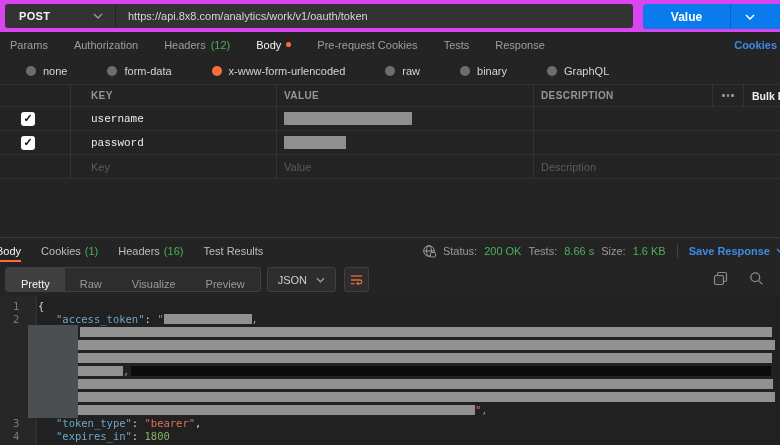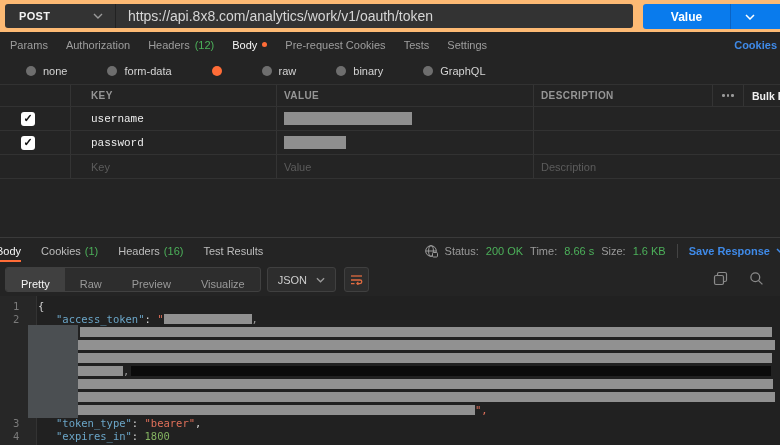--- a/index.html
+++ b/index.html
@@ -3,37 +3,37 @@
 <meta charset="utf-8">
 <style>
   * { margin:0; padding:0; box-sizing:border-box; }
   body { background:#111; }
   .frame {
     position:relative; width:780px; height:445px; overflow:hidden;
     background:#242424; font-family:"Liberation Sans", sans-serif;
     font-size:11px; color:#c9c9c9;
   }
   
-  .topbar { position:absolute; top:0; left:0; width:780px; height:32px; background:#fdba74; }
+  .topbar { position:absolute; top:0; left:0; width:780px; height:32px; background:#d946ef; }
   .url-bar { position:absolute; top:4px; left:5px; width:628px; height:24px;
     background:#333333; border-radius:3px; display:flex; align-items:center; }
   .method { width:110px; display:flex; align-items:center; justify-content:space-between;
     padding:0 12px 0 14px; cursor:pointer; }
   .method-label { font-weight:bold; color:#f2f2f2; letter-spacing:.3px; }
   .vdiv { width:1px; height:24px; background:#222; }
-  .url-text { padding-left:12px; color:#d6d6d6; font-size:14px; white-space:nowrap; overflow:hidden; }
+  .url-text { padding-left:12px; color:#d6d6d6; font-size:11px; white-space:nowrap; overflow:hidden; }
   .send-btn { position:absolute; top:4px; left:643px; width:150px; height:25px;
     background:#097BED; border:none; border-radius:3px; display:flex; align-items:center;
     color:#fff; cursor:pointer; font-family:inherit; padding:0; }
   .send-label { font-weight:bold; font-size:12px; width:87px; text-align:center; }
   .send-sep { width:1px; height:25px; background:#0b63c4; }
   .send-chev { margin-left:14px; }
   
   .req-tabs { position:absolute; top:32px; left:0; width:780px; height:25px;
-    display:flex; align-items:center; padding-left:10px; gap:18px; }
+    display:flex; align-items:center; padding-left:10px; gap:26px; }
   .rtab { color:#9e9e9e; white-space:nowrap; cursor:pointer; display:flex; align-items:center; gap:5px; }
   .rtab.active { color:#f5f5f5; }
   .green { color:#4CB05A; }
   .dot { width:5px; height:5px; border-radius:50%; background:#FF6C37; display:inline-block; }
   .cookies-link { position:absolute; right:3px; top:7px; color:#3F8AE8; font-weight:bold; cursor:pointer; }
   
   .modes { position:absolute; top:57px; left:16px; width:780px; height:27px;
     display:flex; align-items:center; padding-left:10px; gap:40px; }
   .mode { display:flex; align-items:center; gap:7px; cursor:pointer; color:#d4d4d4; white-space:nowrap; }
   .radio { width:10px; height:10px; border-radius:50%; background:#6e6e6e; }
@@ -141,36 +141,37 @@
         <span>Body</span>
         <span class="dot"></span>
       </span>
     <span class="rtab">
         <span>Pre-request Cookies</span>
       </span>
     <span class="rtab">
         <span>Tests</span>
       </span>
     <span class="rtab">
-        <span>Settings</span>
+        <span>Response</span>
       </span>
     <span class="cookies-link">Cookies</span>
   </div>
 
   <div class="modes">
     <span class="mode">
         <span class="radio"></span>
         <span>none</span>
       </span>
     <span class="mode">
         <span class="radio"></span>
         <span>form-data</span>
       </span>
     <span class="mode selected">
         <span class="radio"></span>
+        <span>x-www-form-urlencoded</span>
       </span>
     <span class="mode">
         <span class="radio"></span>
         <span>raw</span>
       </span>
     <span class="mode">
         <span class="radio"></span>
         <span>binary</span>
       </span>
     <span class="mode">
@@ -240,40 +241,40 @@
 
     <div class="resp-meta">
       <svg width="14" height="14" viewBox="0 0 14 14">
         <circle cx="7" cy="7" r="5.3" fill="none" stroke="#9a9a9a" stroke-width="1"></circle>
         <ellipse cx="7" cy="7" rx="2.4" ry="5.3" fill="none" stroke="#9a9a9a" stroke-width="1"></ellipse>
         <line x1="1.7" y1="7" x2="12.3" y2="7" stroke="#9a9a9a" stroke-width="1"></line>
         <rect x="8.5" y="8.5" width="5" height="4.5" rx="1" fill="#242424" stroke="#9a9a9a" stroke-width="1"></rect>
       </svg>
       <span class="mlabel">Status:</span>
       <span class="green">200 OK</span>
-      <span class="mlabel">Time:</span>
+      <span class="mlabel">Tests:</span>
       <span class="green">8.66 s</span>
       <span class="mlabel">Size:</span>
       <span class="green">1.6 KB</span>
       <span class="metasep"></span>
       <span class="save-resp">
         <span>Save Response</span>
         <svg width="10" height="6" viewBox="0 0 10 6">
             <polyline points="1,1 5,5 9,1" fill="none" stroke="#3F8AE8" stroke-width="1.5"></polyline>
           </svg>
       </span>
     </div>
   </div>
 
   <div class="view-row">
     <div class="segmented">
       <span class="seg active">Pretty</span>
       <span class="seg">Raw</span>
+      <span class="seg">Visualize</span>
       <span class="seg">Preview</span>
-      <span class="seg">Visualize</span>
     </div>
     <div class="fmt-select">
       <span>JSON</span>
       <svg width="9" height="6" viewBox="0 0 10 6">
           <polyline points="1,1 5,5 9,1" fill="none" stroke="#9a9a9a" stroke-width="1.4"></polyline>
         </svg>
     </div>
     <div class="wrap-box">
       <svg width="13" height="11" viewBox="0 0 13 11">
         <line x1="1" y1="2" x2="12" y2="2" stroke="#E06B40" stroke-width="1.3"></line>

